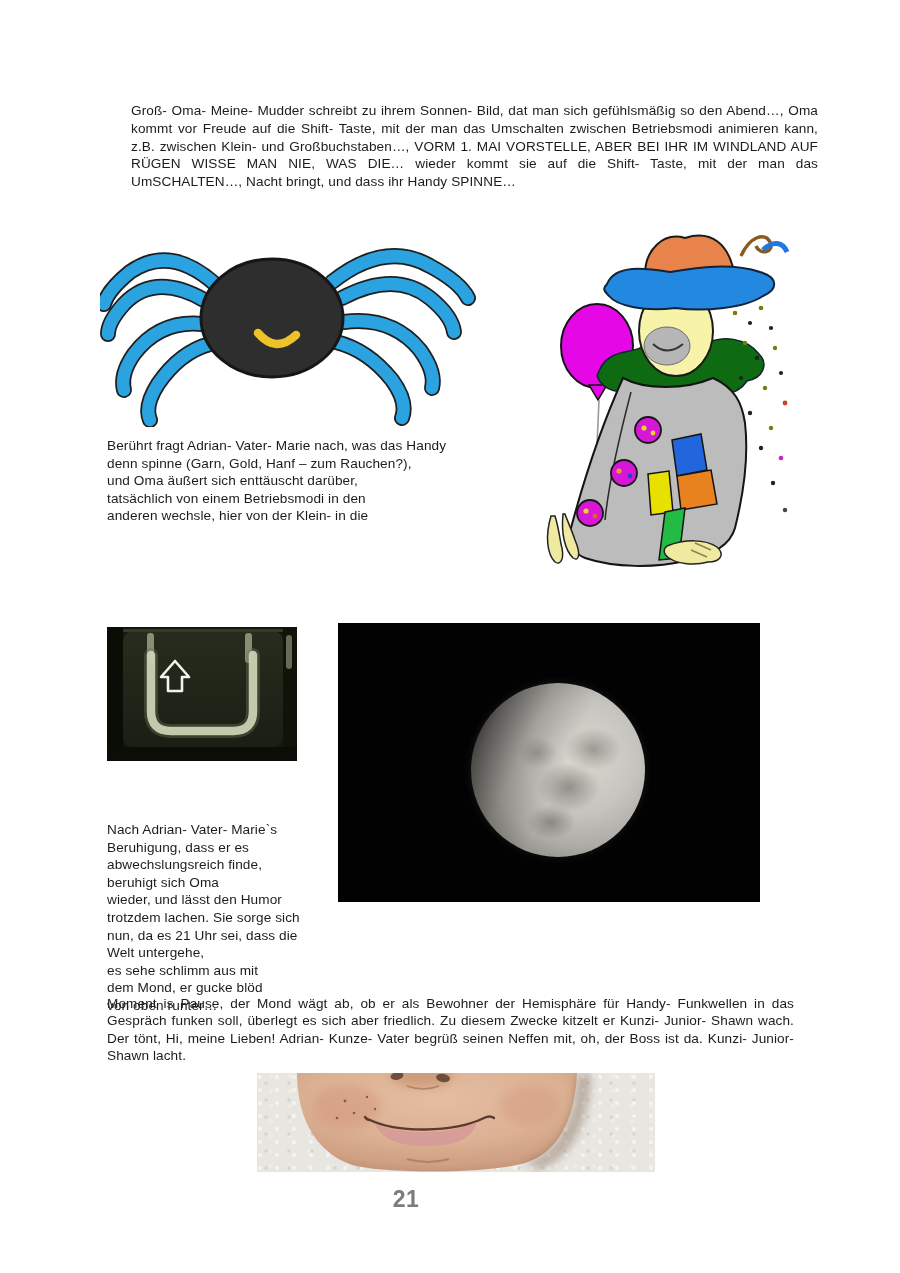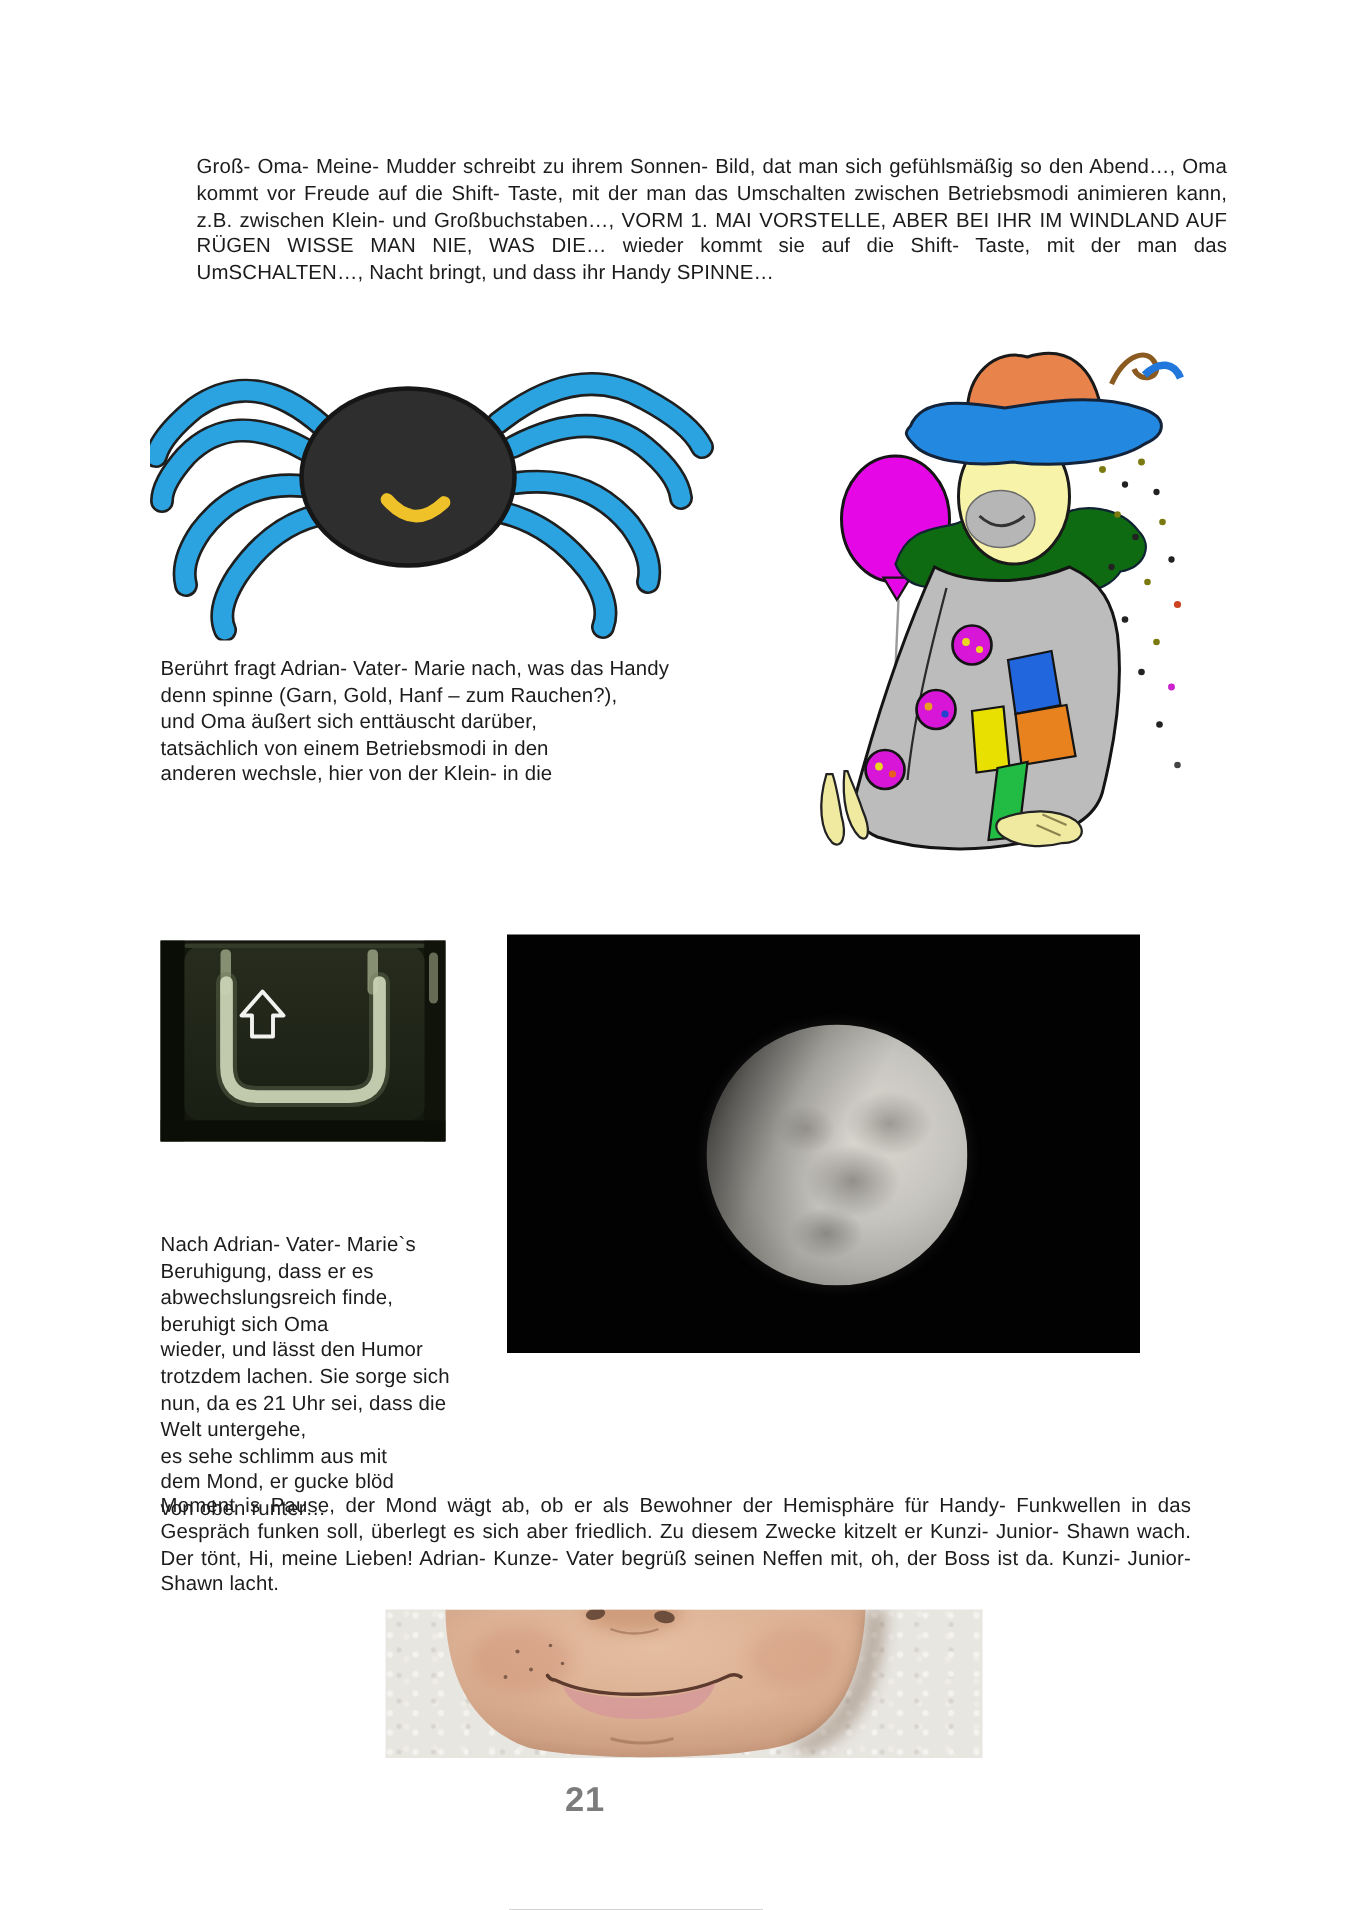--- a/index.html
+++ b/index.html
@@ -32,21 +32,21 @@
     box-shadow:0 0 10px 1px rgba(190,190,185,.10);
   }
   .child-box{left:257px;top:1073px;width:398px;height:99px;overflow:hidden;
     background-color:#e8e6e1;
     background-image:
       radial-gradient(circle at 3px 4px, #f5f3ef 1.5px, transparent 2.6px),
       radial-gradient(circle at 9px 10px, #d8d5cf 1.2px, transparent 2.2px),
       radial-gradient(circle at 14px 3px, #efece7 1.5px, transparent 2.6px);
     background-size:17px 13px,23px 17px,19px 15px;}
   .child-box svg{position:absolute;left:0;top:0;}
-  .pagenum{position:absolute;left:0;top:1186px;width:780px;text-align:center;
+  .pagenum{position:absolute;left:16px;top:1186px;width:780px;text-align:center;
     font-size:23px;font-weight:bold;color:var(--page-number);letter-spacing:0.5px;}
   .legs-outline{stroke:#1f1f1f;stroke-width:16;fill:none;stroke-linecap:round;}
   .legs-fill{stroke:var(--spider-leg);stroke-width:12.5;fill:none;stroke-linecap:round;}
 </style>
 </head>
 <body>
 
 <div class="page">
 
   <div class="para p1">Groß- Oma- Meine- Mudder schreibt zu ihrem Sonnen- Bild, dat man sich gefühlsmäßig so den Abend…, Oma kommt vor Freude auf die Shift- Taste, mit der man das Umschalten zwischen Betriebsmodi animieren kann, z.B. zwischen Klein- und Großbuchstaben…, VORM 1. MAI VORSTELLE, ABER BEI IHR IM WINDLAND AUF RÜGEN WISSE MAN NIE, WAS DIE… wieder kommt sie auf die Shift- Taste, mit der man das UmSCHALTEN…, Nacht bringt, und dass ihr Handy SPINNE…</div>

